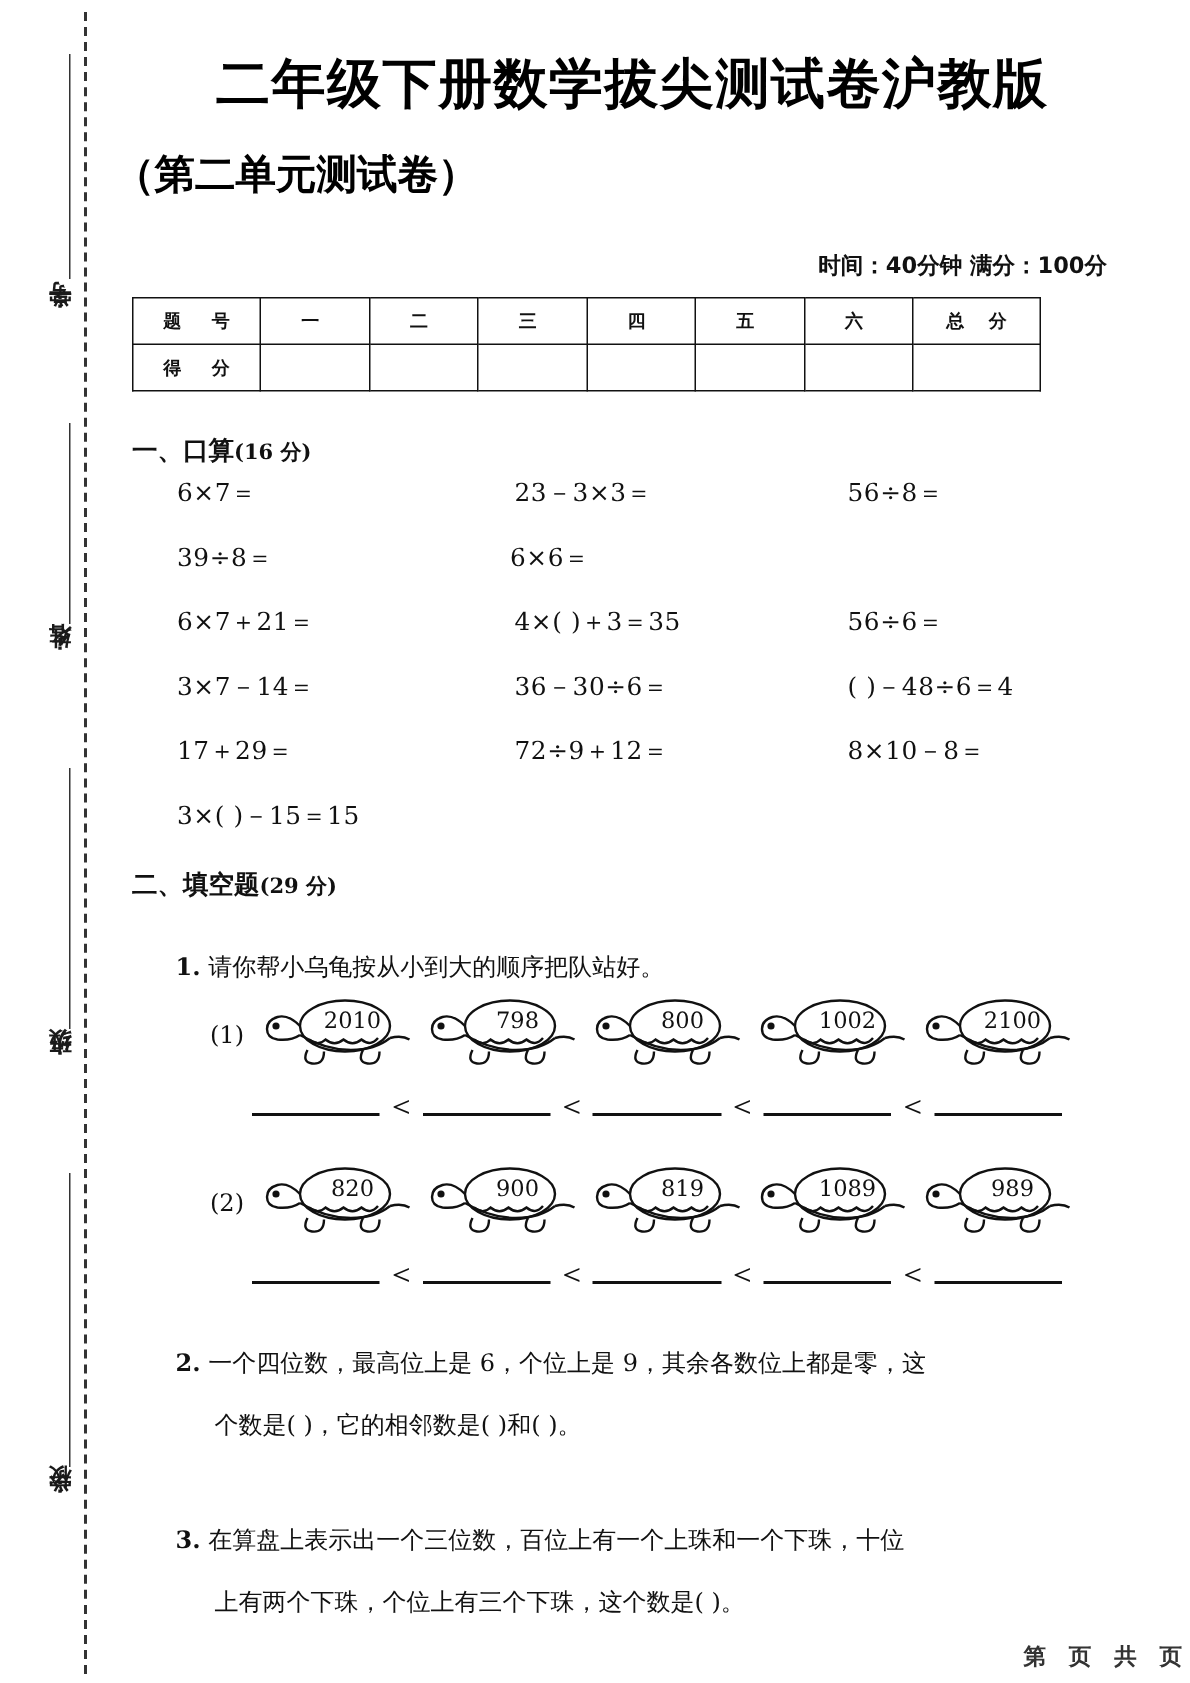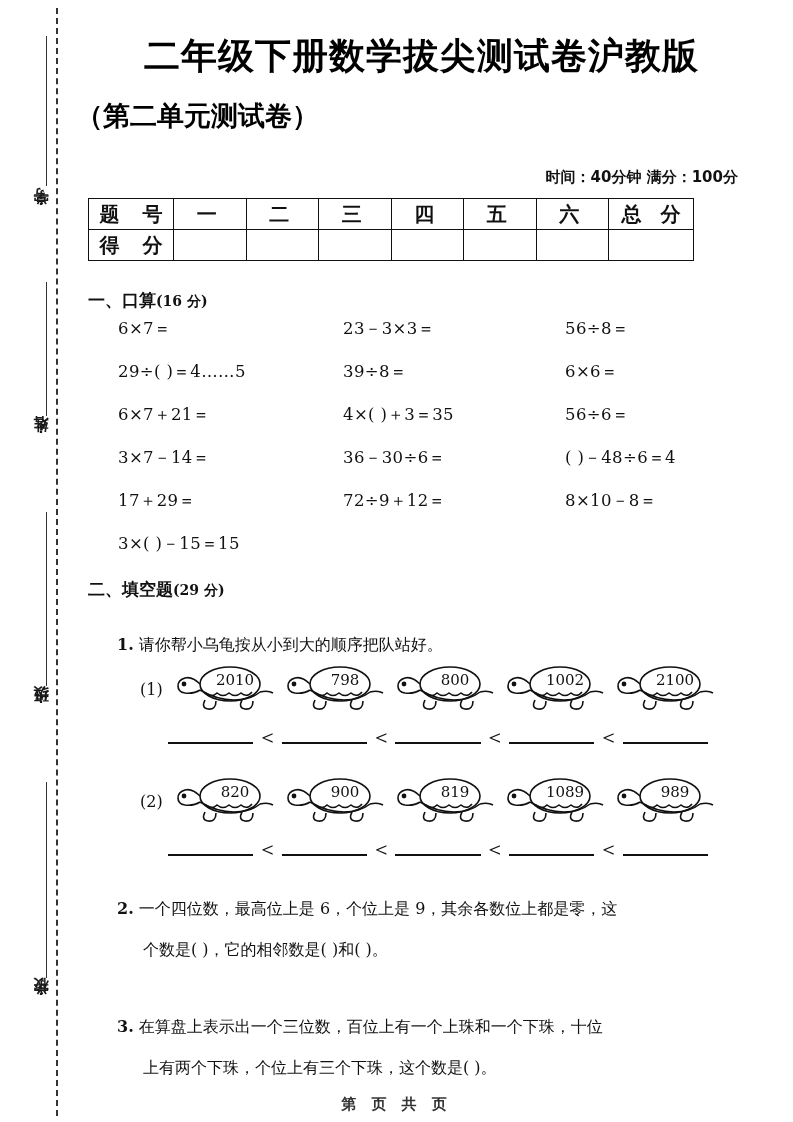--- a/index.html
+++ b/index.html
@@ -58,21 +58,21 @@
   
   .scoretable{
     position:absolute;left:88px;top:198px;width:606px;
     border-collapse:collapse;
     table-layout:fixed;
   }
   .scoretable td{
     border:1.3px solid #111;
     height:30px;
     text-align:center;vertical-align:middle;
-    font-size:20px;font-weight:bold;
+    font-size:12px;font-weight:bold;
     font-family:"DejaVu Serif","Liberation Serif",serif;
     letter-spacing:6px;
     padding:0;
   }
   .scoretable td.hdr{width:84px;letter-spacing:8px;text-indent:8px;}
   .scoretable td.tot{width:84px;letter-spacing:6px;text-indent:6px;}
 
   
   .sechead{
     position:absolute;left:88px;
@@ -144,21 +144,21 @@
 
   
   .watermark{
     position:absolute;left:0;right:0;top:1072px;
     text-align:center;
     font-size:14px;color:#9a9a9a;
     font-family:"DejaVu Sans","Liberation Sans",sans-serif;
   }
   .pagenum{
     position:absolute;left:0;right:0;top:1095px;
-    text-align:center;
+    text-align:right;
     font-size:15px;font-weight:bold;color:#333;
     letter-spacing:5px;
     font-family:"DejaVu Serif","Liberation Serif",serif;
   }
 </style>
 </head>
 <body>
 
 <div class="page">
 
@@ -207,21 +207,20 @@
     <span>一、口算</span><span class="pts">(16 分)</span>
   </div>
 
   <div class="oral">
     <div class="oral-row">
       <div class="oral-cell c1">6×7＝</div>
       <div class="oral-cell c2">23－3×3＝</div>
       <div class="oral-cell c3">56÷8＝</div>
     </div>
     <div class="oral-row">
-      <div class="oral-cell c1">29÷(        )＝4……5</div>
       <div class="oral-cell c2">39÷8＝</div>
       <div class="oral-cell c3">6×6＝</div>
     </div>
     <div class="oral-row">
       <div class="oral-cell c1">6×7＋21＝</div>
       <div class="oral-cell c2">4×(      )＋3＝35</div>
       <div class="oral-cell c3">56÷6＝</div>
     </div>
     <div class="oral-row">
       <div class="oral-cell c1">3×7－14＝</div>

